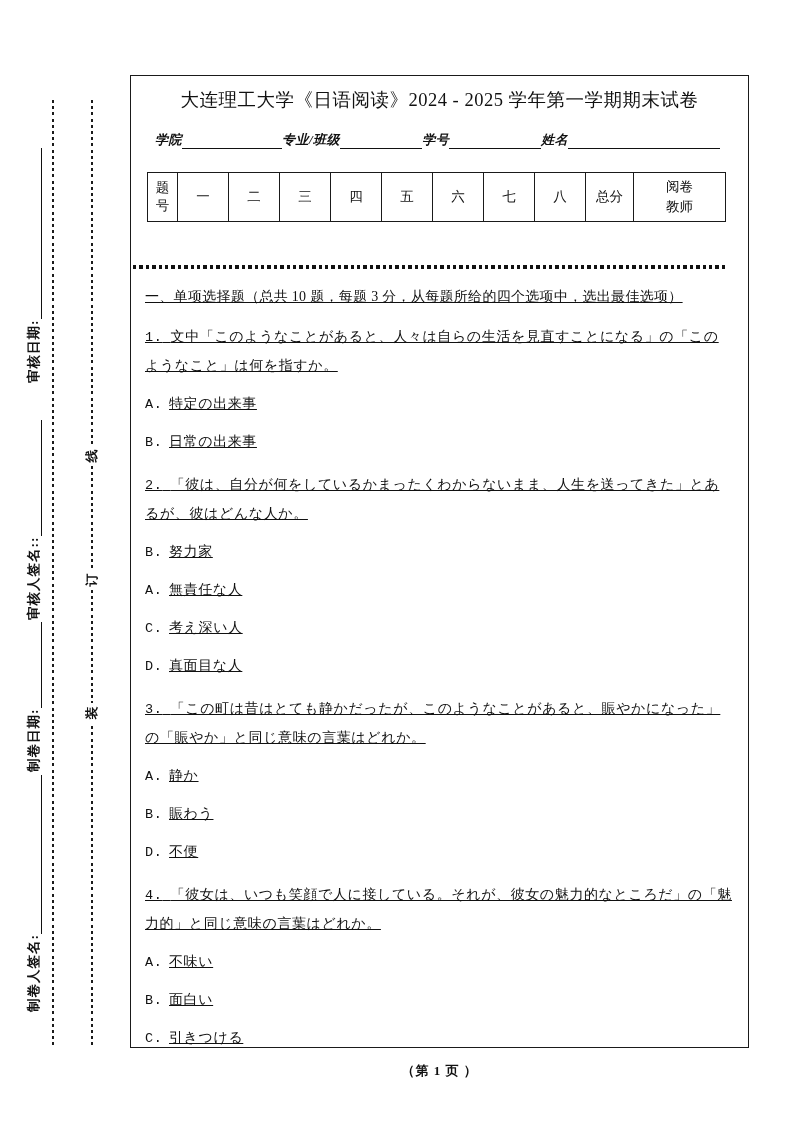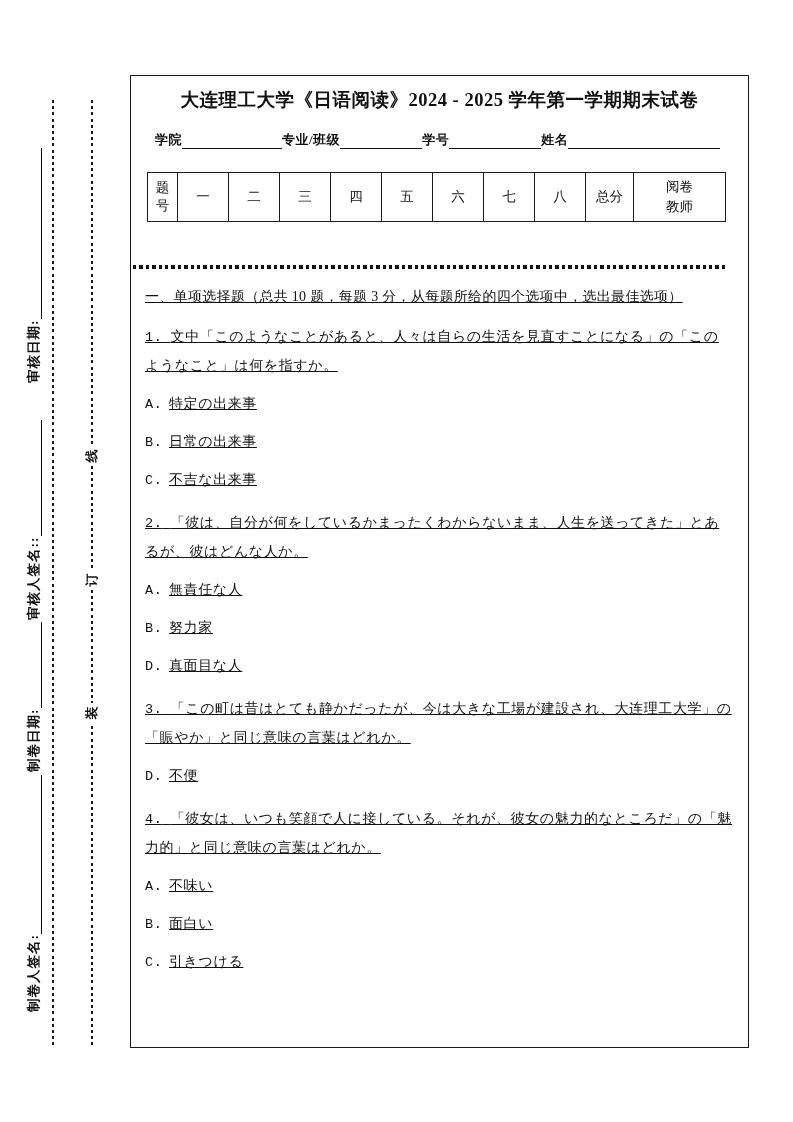--- a/index.html
+++ b/index.html
@@ -17,24 +17,24 @@
   .vgroup{position:absolute;left:20px;width:26px;}
   .vinner{position:absolute;top:0;left:0;height:26px;transform-origin:0 0;
           display:flex;align-items:flex-end;}
   .vlabel{font-weight:bold;font-size:13.5px;line-height:24px;white-space:nowrap;letter-spacing:1px;}
   .vblank{flex:1;border-bottom:1.5px solid #111;margin-bottom:4px;min-width:18px;}
 
   
   #sheet{position:absolute;left:130px;top:75px;width:619px;height:973px;
          border:1.6px solid #1a1a1a;box-sizing:border-box;overflow:hidden;}
   #exam-title{position:absolute;top:11px;left:0;width:100%;text-align:center;
-         font-size:18.5px;font-weight:bold;white-space:nowrap;letter-spacing:0.5px;}
+         font-size:18.5px;font-weight:normal;white-space:nowrap;letter-spacing:0.5px;}
   #hf-row{position:absolute;top:55px;left:0;width:100%;box-sizing:border-box;
          padding:0 28px 0 24px;display:flex;align-items:flex-end;font-size:13px;font-weight:bold;}
-  .hf-label{white-space:nowrap;letter-spacing:0.5px;}
+  .hf-label{white-space:nowrap;letter-spacing:0.5px;font-style:italic;}
   .hf-line{border-bottom:1.2px solid #111;height:15px;box-sizing:border-box;}
   #hf-line-college{width:100px;}
   #hf-line-major{width:82px;}
   #hf-line-sid{width:92px;}
   #hf-line-name{flex:1;}
 
   #score-table{position:absolute;left:16px;top:96px;border-collapse:collapse;table-layout:fixed;}
   #score-table td{border:1.2px solid #1a1a1a;text-align:center;vertical-align:middle;
          font-size:13.5px;padding:0;}
   #score-table tr.r1 td{height:48px;}
@@ -145,31 +145,34 @@
       </table>
 
     <div id="dotted-sep"></div>
 
     <div id="questions">
       <div id="section-heading">一、单项选择题（总共 10 题，每题 3 分，从每题所给的四个选项中，选出最佳选项）</div>
 
       <p class="q-text"><span class="q-num">1.</span>&nbsp;&nbsp;<span>文中「このようなことがあると、人々は自らの生活を見直すことになる」の「このようなこと」は何を指すか。</span></p>
       <div class="option"><span class="opt-letter">A.</span><span>特定の出来事</span></div>
       <div class="option"><span class="opt-letter">B.</span><span>日常の出来事</span></div>
-      <div class="option"><span class="opt-letter">C.</span><span>不吉な出来事</span></div>
 
       <p class="q-text"><span class="q-num">2.</span>&nbsp;&nbsp;<span>「彼は、自分が何をしているかまったくわからないまま、人生を送ってきた」とあるが、彼はどんな人か。</span></p>
+      <div class="option"><span class="opt-letter">B.</span><span>努力家</span></div>
       <div class="option"><span class="opt-letter">A.</span><span>無責任な人</span></div>
-      <div class="option"><span class="opt-letter">B.</span><span>努力家</span></div>
+      <div class="option"><span class="opt-letter">C.</span><span>考え深い人</span></div>
       <div class="option"><span class="opt-letter">D.</span><span>真面目な人</span></div>
 
-      <p class="q-text"><span class="q-num">3.</span>&nbsp;&nbsp;<span>「この町は昔はとても静かだったが、今は大きな工場が建設され、大连理工大学」の「賑やか」と同じ意味の言葉はどれか。</span></p>
+      <p class="q-text"><span class="q-num">3.</span>&nbsp;&nbsp;<span>「この町は昔はとても静かだったが、このようなことがあると、賑やかになった」の「賑やか」と同じ意味の言葉はどれか。</span></p>
+      <div class="option"><span class="opt-letter">A.</span><span>静か</span></div>
+      <div class="option"><span class="opt-letter">B.</span><span>賑わう</span></div>
       <div class="option"><span class="opt-letter">D.</span><span>不便</span></div>
 
       <p class="q-text"><span class="q-num">4.</span>&nbsp;&nbsp;<span>「彼女は、いつも笑顔で人に接している。それが、彼女の魅力的なところだ」の「魅力的」と同じ意味の言葉はどれか。</span></p>
       <div class="option"><span class="opt-letter">A.</span><span>不味い</span></div>
       <div class="option"><span class="opt-letter">B.</span><span>面白い</span></div>
       <div class="option"><span class="opt-letter">C.</span><span>引きつける</span></div>
     </div>
   </div>
 
+  <div id="page-footer">（第 1 页 ）</div>
 
 </div>
 
 </body></html>

